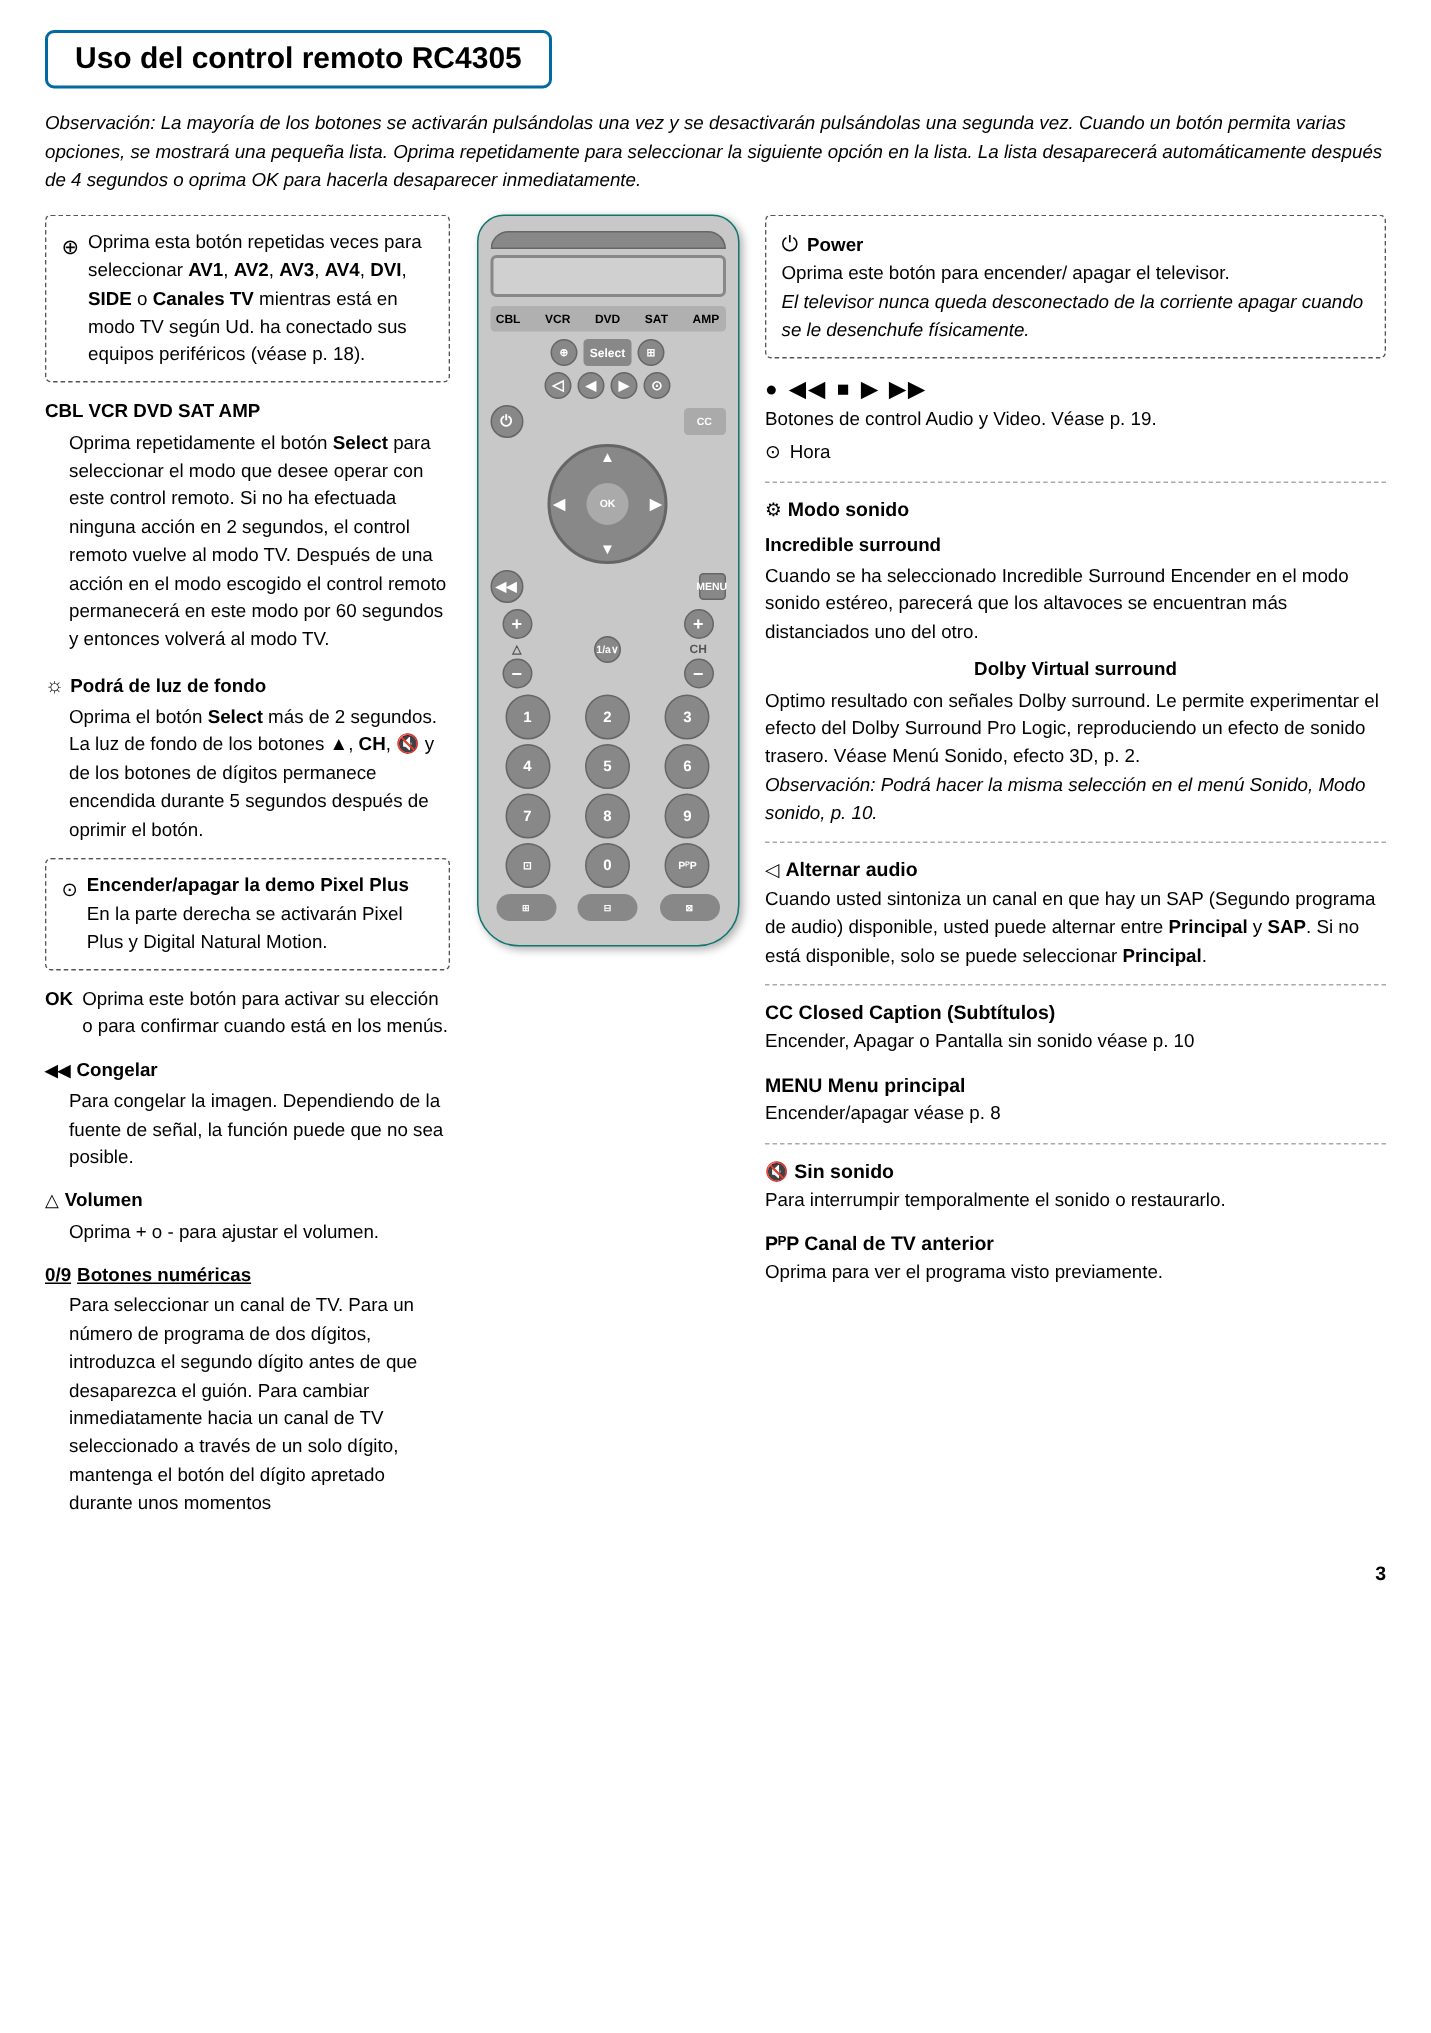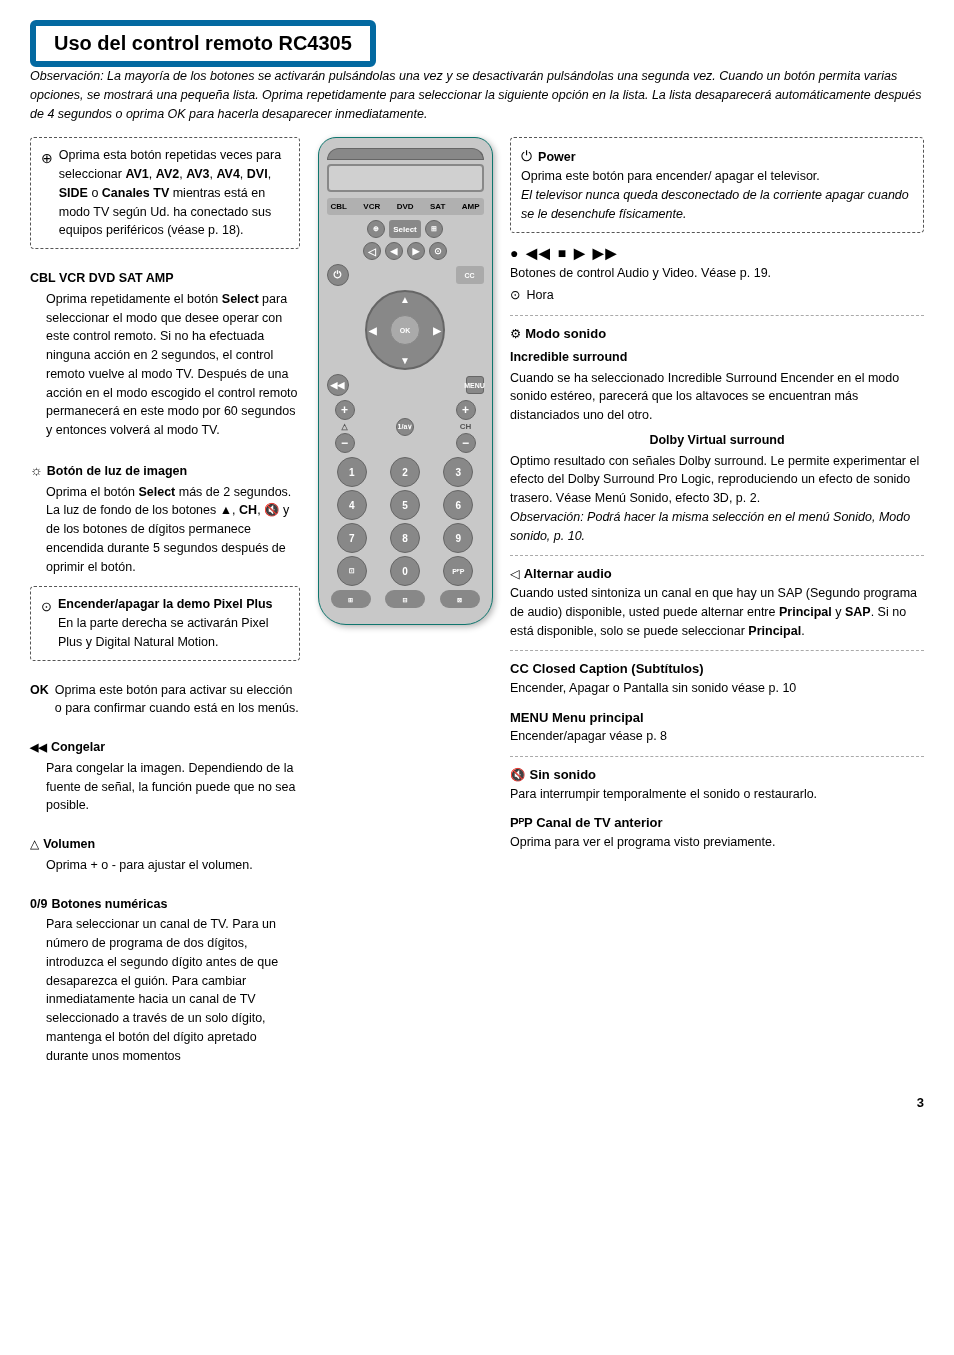--- a/index.html
+++ b/index.html
@@ -11,24 +11,25 @@
       min-height: 1355px;
       padding: 20px 30px;
       font-size: 13px;
     }
     .page-wrapper {
       max-width: 900px;
       margin: 0 auto;
     }
     
     .title-box {
-      border: 6px solid #0369a1;
+      border: 2px solid #0369a1;
       border-radius: 6px;
       display: inline-block;
       padding: 6px 18px;
+      margin-bottom: 14px;
     }
     .title-box h1 {
       font-size: 20px;
       font-weight: bold;
     }
     
     .observation {
       font-style: italic;
       font-size: 12.5px;
       margin-bottom: 14px;
@@ -59,21 +60,20 @@
       border-radius: 4px;
       padding: 8px 10px;
       margin-bottom: 10px;
       font-size: 12.5px;
       line-height: 1.5;
     }
     .section-block {
       margin-bottom: 10px;
       font-size: 12.5px;
       line-height: 1.5;
-      margin-top: 20px;
     }
     .section-title {
       font-weight: bold;
       margin-bottom: 2px;
     }
     
     .right-section {
       margin-bottom: 10px;
       font-size: 12.5px;
       line-height: 1.5;
@@ -349,21 +349,21 @@
       <div class="section-block">
         <div class="section-title">CBL VCR DVD SAT AMP</div>
         <div class="indented">
           Oprima repetidamente el botón <strong>Select</strong> para seleccionar el modo que desee operar con este control remoto. Si no ha efectuada ninguna acción en 2 segundos, el control remoto vuelve al modo TV. Después de una acción en el modo escogido el control remoto permanecerá en este modo por 60 segundos y entonces volverá al modo TV.
         </div>
       </div>
 
       <div class="section-block">
         <div style="display:flex; gap:4px; align-items:baseline;">
           <span style="font-size:14px;">☼</span>
-          <span class="section-title">Botón de luz de imagen</span>
+          <span class="section-title">Podrá de luz de fondo</span>
         </div>
         <div class="indented">
           Oprima el botón <strong>Select</strong> más de 2 segundos. La luz de fondo de los botones ▲, <strong>CH</strong>, 🔇 y de los botones de dígitos permanece encendida durante 5 segundos después de oprimir el botón.
         </div>
       </div>
 
       <div class="dashed-box">
         <div style="display:flex; gap:6px; align-items:flex-start;">
           <span style="font-size:13px; margin-top:2px;">⊙</span>
           <div>
@@ -392,21 +392,21 @@
 
       <div class="section-block">
         <div style="display:flex; gap:4px; align-items:baseline;">
           <span style="font-size:12px;">△</span>
           <span class="section-title">Volumen</span>
         </div>
         <div class="indented">Oprima + o - para ajustar el volumen.</div>
       </div>
 
       <div class="section-block">
-        <div style="display:flex; gap:4px; align-items:baseline;">
+        <div style="display:flex; gap:4px; align-items:baseline;text-decoration:underline;">
           <span class="section-title">0/9</span>
           <span class="section-title">Botones numéricas</span>
         </div>
         <div class="indented">Para seleccionar un canal de TV. Para un número de programa de dos dígitos, introduzca el segundo dígito antes de que desaparezca el guión. Para cambiar inmediatamente hacia un canal de TV seleccionado a través de un solo dígito, mantenga el botón del dígito apretado durante unos momentos</div>
       </div>
 
     </div>
 
     <div class="center-col">
       <div class="remote">

